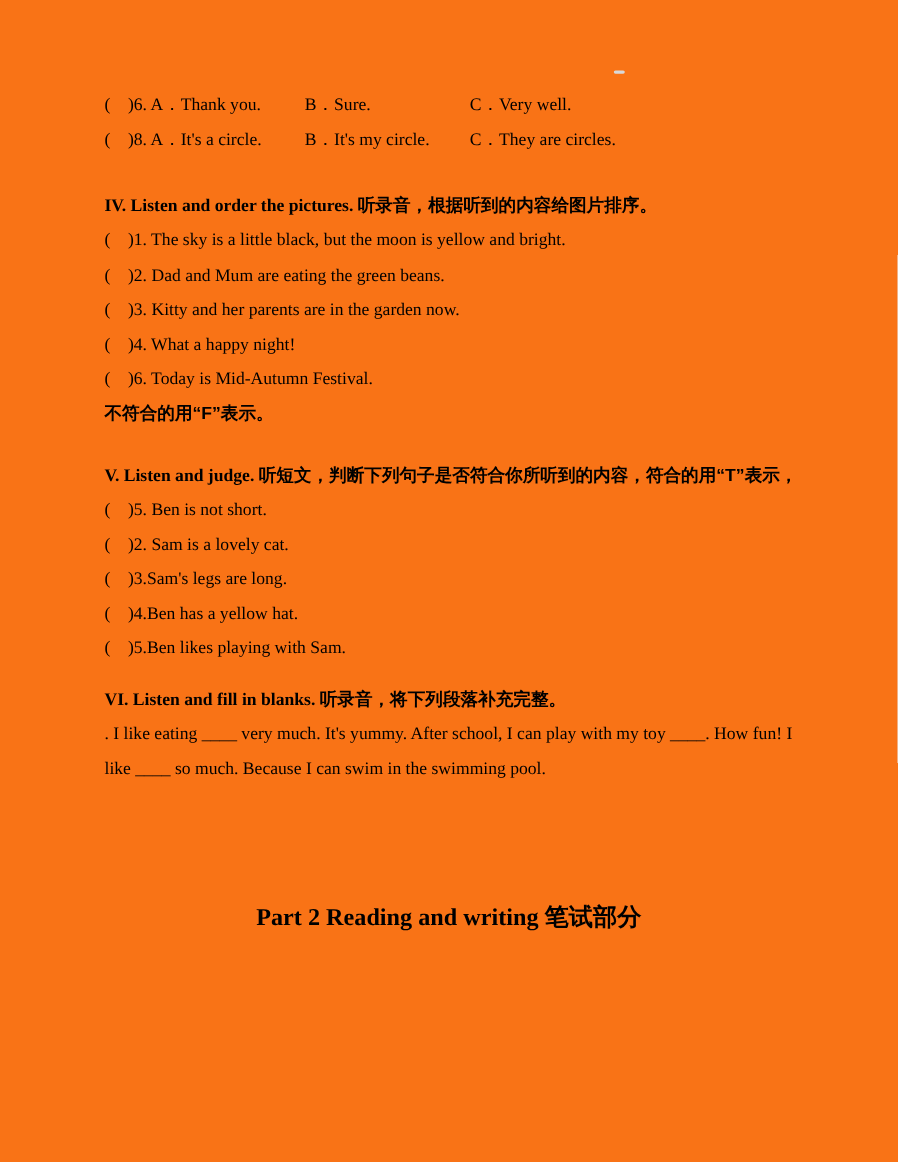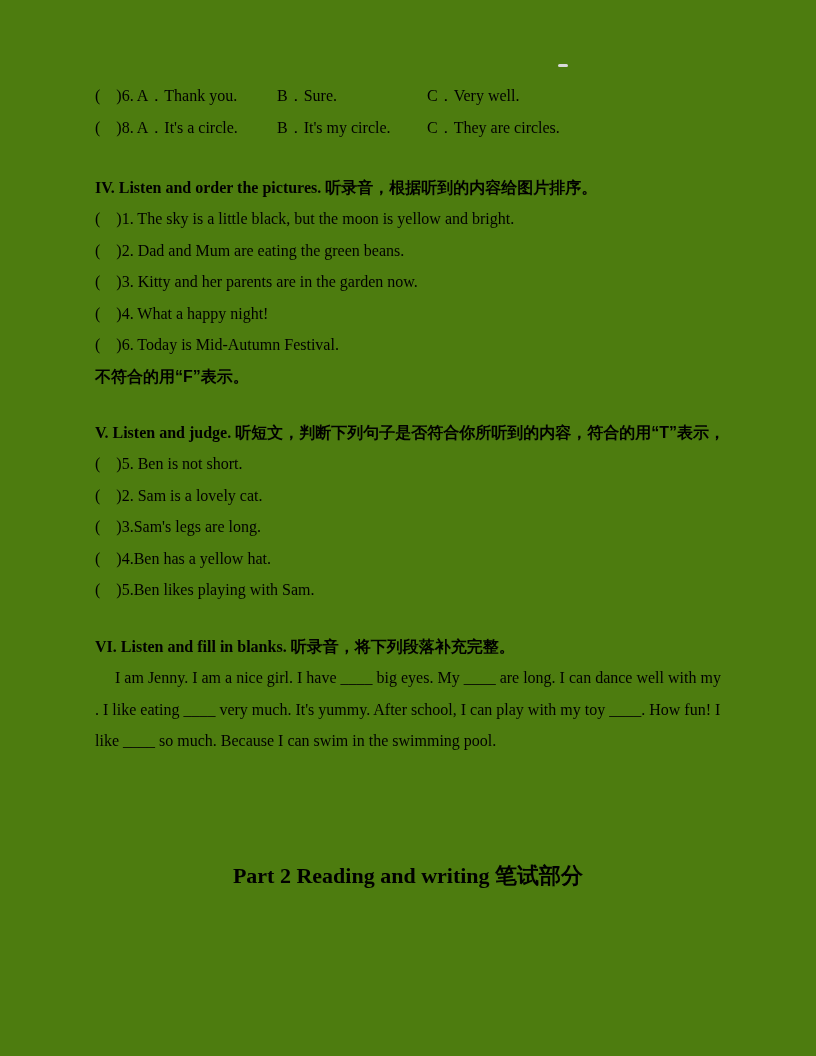--- a/index.html
+++ b/index.html
@@ -1,33 +1,33 @@
 <!DOCTYPE html>
 <html><head>
 <meta charset="utf-8">
 <style>
   html,body{margin:0;padding:0;background:#e9e9e9;}
   .page{
-    width:816px;height:1056px;margin:0 auto;background:#4d7c0f;
+    width:816px;height:1056px;margin:0 auto;background:#f97316;
     position:relative;overflow:hidden;
     font-family:"Liberation Serif","DejaVu Serif",serif;
     font-size:16px;color:#000;
   }
   .content{position:absolute;left:95px;top:80px;width:626px;}
   .line{line-height:31.5px;white-space:pre;}
   .row{line-height:31.5px;white-space:normal;}
   .row span{white-space:pre;}
   .cA{display:inline-block;width:182px;}
   .cB{display:inline-block;width:150px;}
   .heading{font-weight:bold;}
   .zh{font-family:Liberation Sans, sans-serif;}
   .heading .zh{font-weight:bold;}
   .sec-gap-iv{margin-top:28.5px;}
   .sec-gap-v{margin-top:24.5px;}
-  .sec-gap-vi{margin-top:25px;}
+  .sec-gap-vi{margin-top:15px;}
   .para-first{text-indent:20px;}
   .part2{
     margin-top:103px;text-align:center;font-weight:bold;font-size:22px;
     line-height:31.5px;white-space:pre;
   }
   .smudge{
     position:absolute;left:558px;top:64px;width:10px;height:3px;
     background:#d9d9d9;border-radius:2px;
   }
 </style>
@@ -51,20 +51,19 @@
 
     <div class="line heading"><span class="zh">不符合的用“F”表示。</span></div>
     <div class="line heading sec-gap-v"><span>V. Listen and judge. </span><span class="zh">听短文，判断下列句子是否符合你所听到的内容，符合的用“T”表示，</span></div>
     <div class="line">(    )5. Ben is not short.</div>
     <div class="line">(    )2. Sam is a lovely cat.</div>
     <div class="line">(    )3.Sam's legs are long.</div>
     <div class="line">(    )4.Ben has a yellow hat.</div>
     <div class="line">(    )5.Ben likes playing with Sam.</div>
 
     <div class="line heading sec-gap-vi"><span>VI. Listen and fill in blanks. </span><span class="zh">听录音，将下列段落补充完整。</span></div>
-    <div class="line para-first">I am Jenny. I am a nice girl. I have ____ big eyes. My ____ are long. I can dance well with my</div>
     <div class="line">. I like eating ____ very much. It's yummy. After school, I can play with my toy ____. How fun! I</div>
     <div class="line">like ____ so much. Because I can swim in the swimming pool.</div>
 
     <div class="part2"><span>Part 2 Reading and writing </span><span class="zh">笔试部分</span></div>
 
   </div>
 </div>
 
 </body></html>

